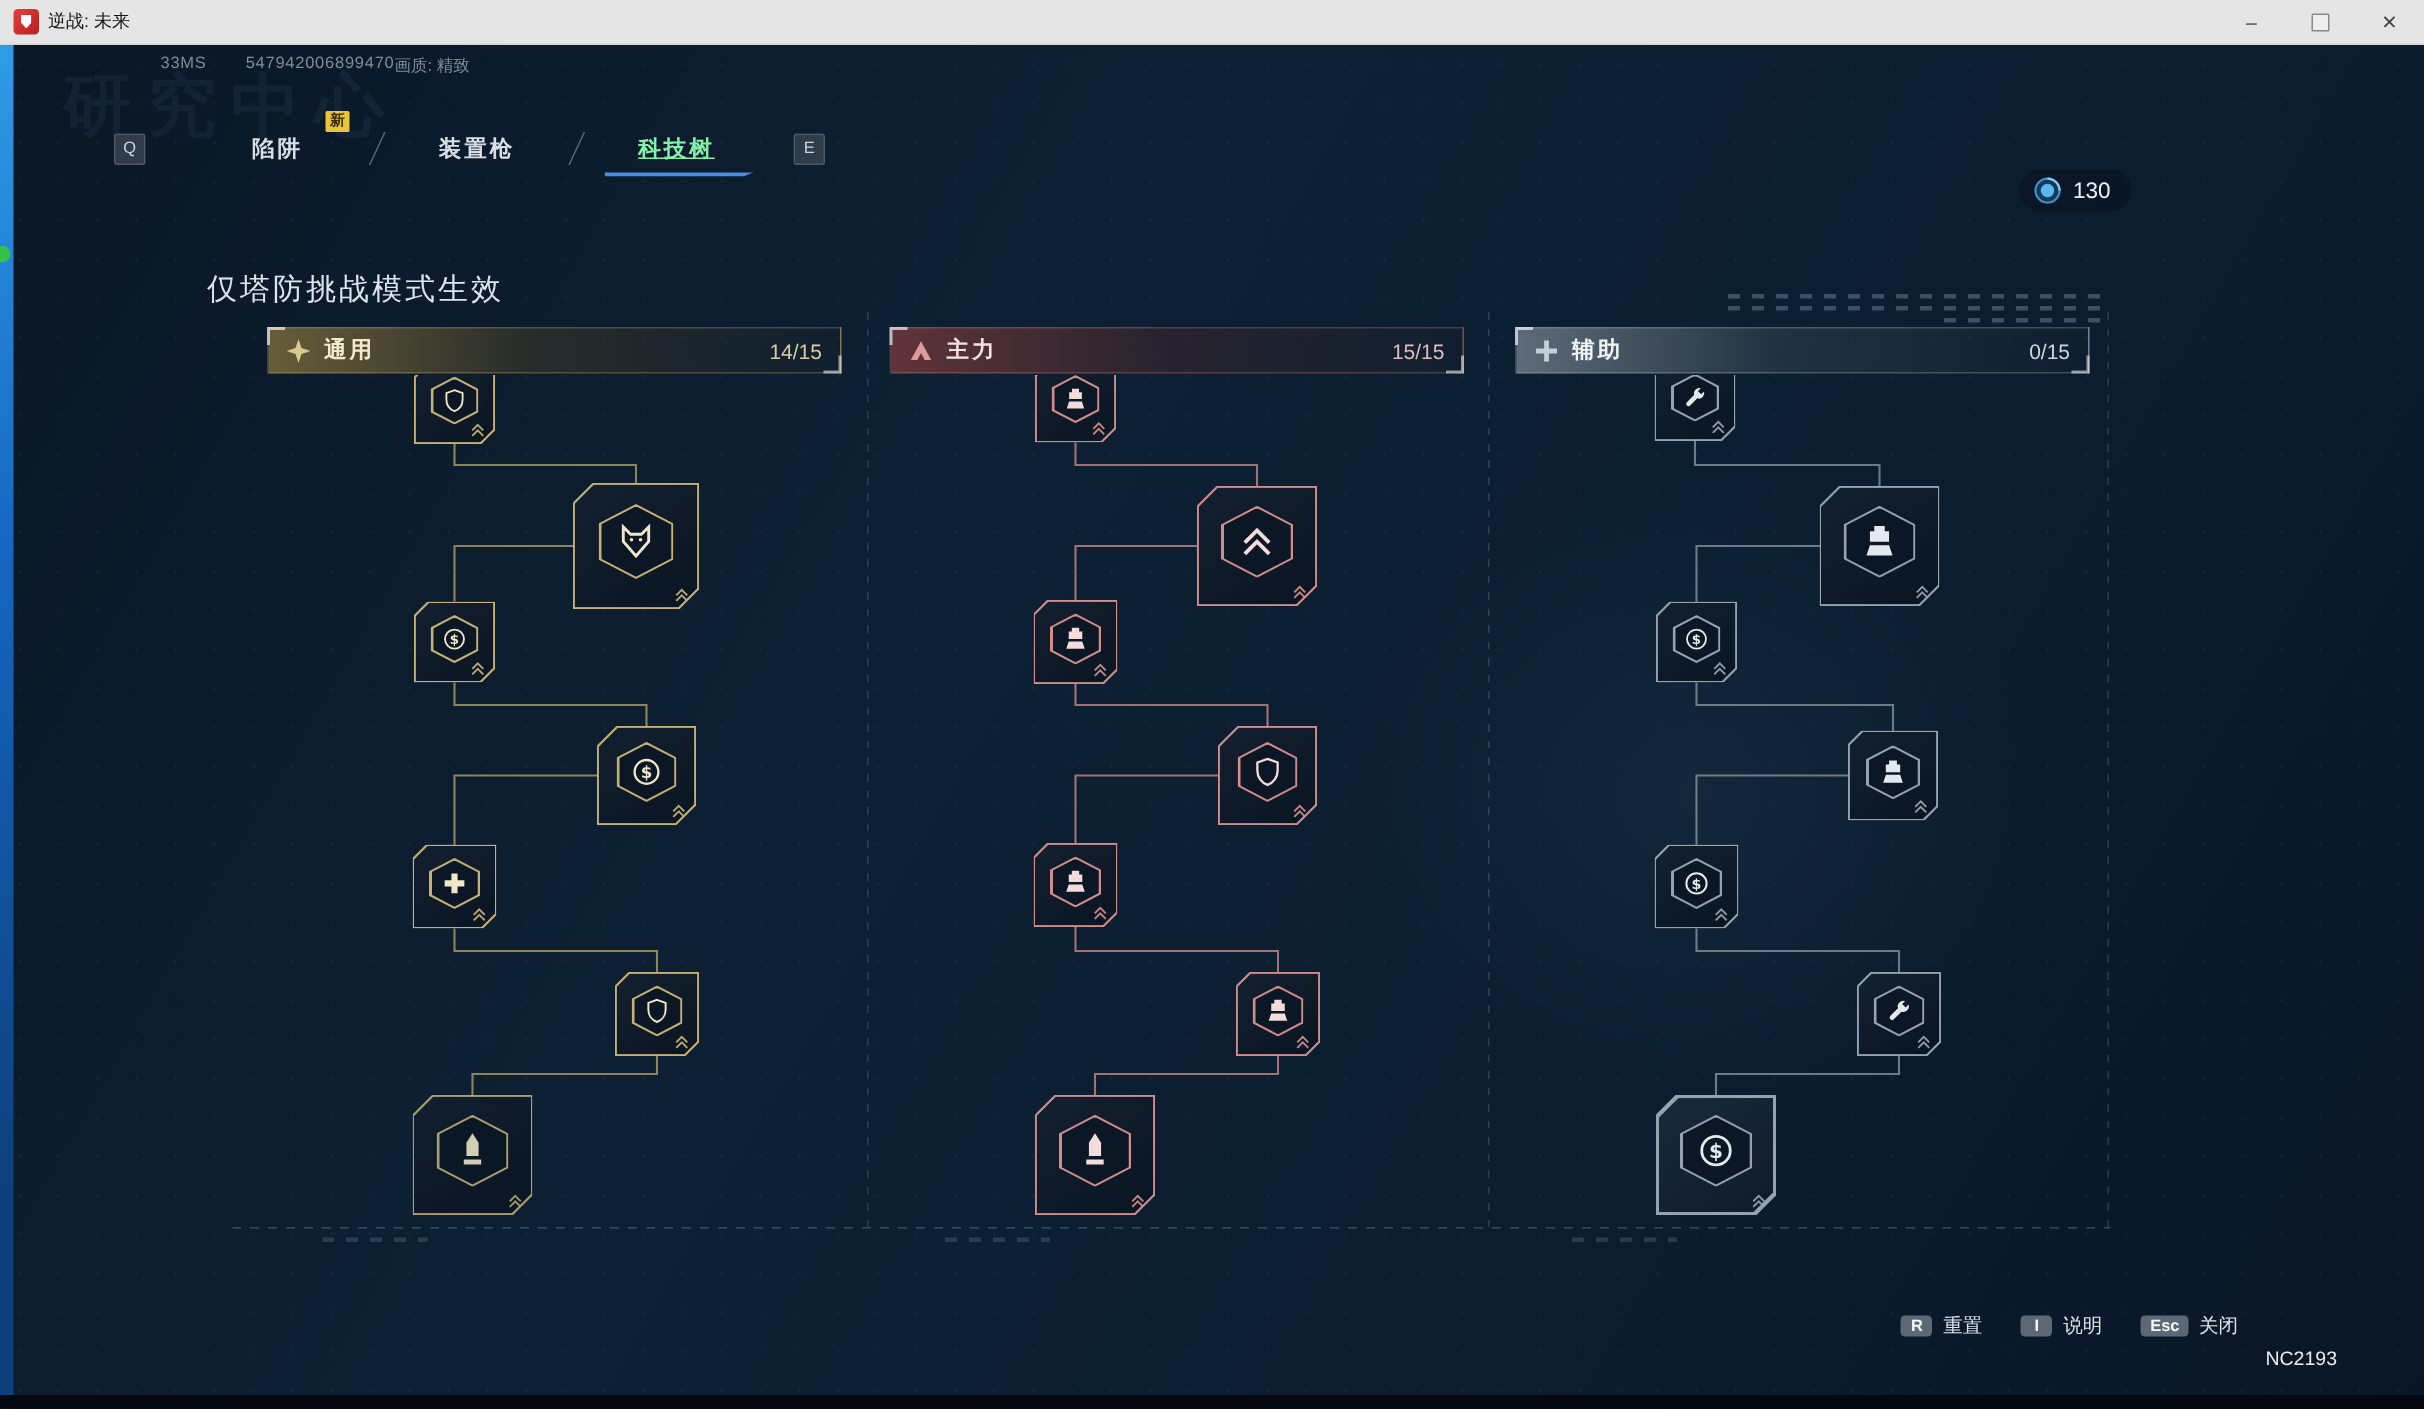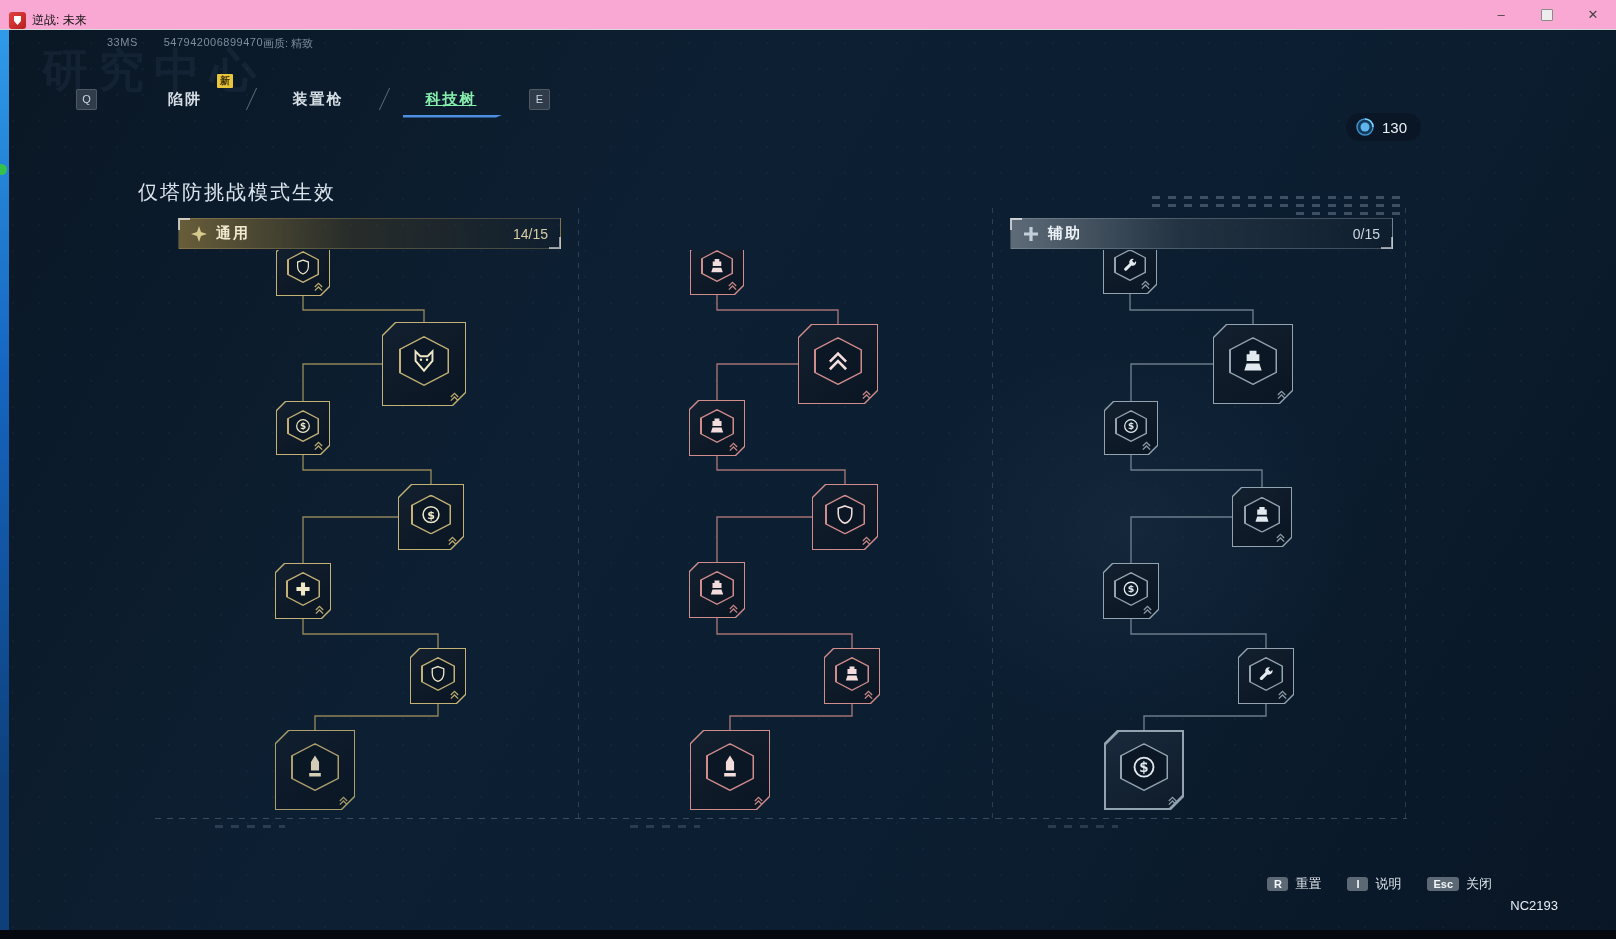--- a/index.html
+++ b/index.html
@@ -1,21 +1,21 @@
 <!DOCTYPE html>
 <html><head>
 <meta charset="utf-8">
 <style>
   html,body{margin:0;padding:0;background:#000;}
   .screen{position:relative;width:1616px;height:939px;overflow:hidden;
     font-family:"Liberation Sans","DejaVu Sans",sans-serif;background:#0a1725;}
 
   
-  .titlebar{position:absolute;left:0;top:0;width:100%;height:30px;background:#f9a8d4;
-    display:flex;align-items:flex-end;z-index:20;border-bottom:1px solid #d8d8d8;box-sizing:border-box;}
+  .titlebar{position:absolute;left:0;top:0;width:100%;height:30px;background:#e5e5e5;
+    display:flex;align-items:center;z-index:20;border-bottom:1px solid #d8d8d8;box-sizing:border-box;}
   .app-ico{width:17px;height:17px;margin:0 6px 0 9px;background:linear-gradient(135deg,#e34040,#b81f1f);
     border-radius:3px;position:relative;}
   .app-ico::after{content:'';position:absolute;left:5px;top:4px;width:7px;height:9px;
     background:#fff;clip-path:polygon(0 0,100% 0,100% 55%,50% 100%,0 55%);}
   .ttl{font-size:12px;color:#141414;}
   .wbtns{margin-left:auto;display:flex;height:100%;}
   .wbtn{width:46px;height:100%;display:flex;align-items:center;justify-content:center;
     font-size:13px;color:#444;}
   .maxbox{width:10px;height:10px;border:1.4px solid #8a8a8a;background:#ededed;border-radius:1px;}
 
@@ -175,20 +175,27 @@
     </svg>
     <span class="cur-amt">130</span>
   </div>
 
   <div class="thead th1" style="left:178px">
     <svg class="thico" viewBox="0 0 16 16">
       <path d="M8 0 L10 6 L16 8 L10 10 L8 16 L6 10 L0 8 L6 6 Z" fill="#d8c98e"></path>
     </svg>
     <span class="thname">通用</span>
     <span class="thcount">14/15</span>
+  </div>
+  <div class="thead th2" style="left:593px">
+    <svg class="thico" viewBox="0 0 16 16">
+      <path d="M8 1.5 L14.8 14 H10.4 L8 9.4 L5.6 14 H1.2 Z" fill="#dc9a9a"></path>
+    </svg>
+    <span class="thname">主力</span>
+    <span class="thcount">15/15</span>
   </div>
   <div class="thead th3" style="left:1010px">
     <svg class="thico" viewBox="0 0 16 16">
       <path d="M6.4 1 H9.6 V6.4 H15 V9.6 H9.6 V15 H6.4 V9.6 H1 V6.4 H6.4 Z" fill="#c3cfda"></path>
     </svg>
     <span class="thname">辅助</span>
     <span class="thcount">0/15</span>
   </div>
 
   <div class="vsep" style="left:578px"></div>

